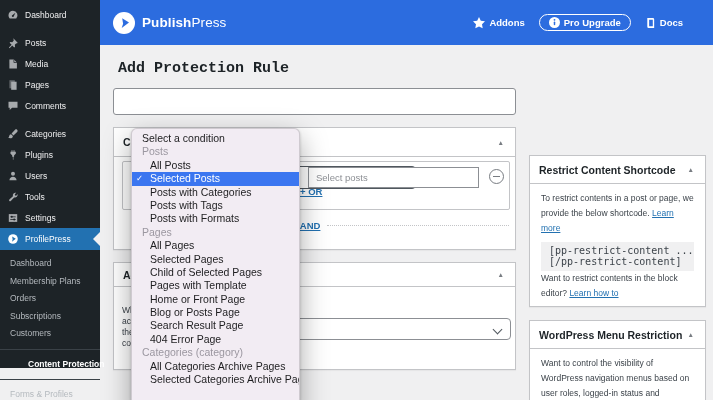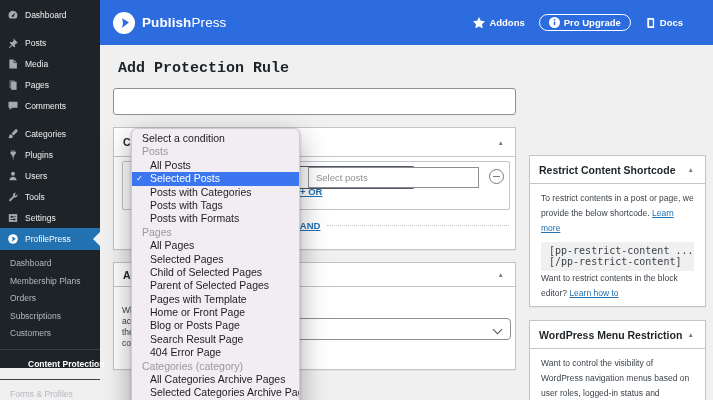--- a/index.html
+++ b/index.html
@@ -278,21 +278,20 @@
       <div class="dd-row dd-group">Posts</div>
       <div class="dd-row dd-option">All Posts</div>
       <div class="dd-row dd-option dd-selected"><span class="dd-check">✓</span>Selected Posts</div>
       <div class="dd-row dd-option">Posts with Categories</div>
       <div class="dd-row dd-option">Posts with Tags</div>
       <div class="dd-row dd-option">Posts with Formats</div>
       <div class="dd-row dd-group">Pages</div>
       <div class="dd-row dd-option">All Pages</div>
       <div class="dd-row dd-option">Selected Pages</div>
       <div class="dd-row dd-option">Child of Selected Pages</div>
-      <div class="dd-row dd-option">Parent of Selected Pages</div>
       <div class="dd-row dd-option">Pages with Template</div>
       <div class="dd-row dd-option">Home or Front Page</div>
       <div class="dd-row dd-option">Blog or Posts Page</div>
       <div class="dd-row dd-option">Search Result Page</div>
       <div class="dd-row dd-option">404 Error Page</div>
       <div class="dd-row dd-group">Categories (category)</div>
       <div class="dd-row dd-option">All Categories Archive Pages</div>
       <div class="dd-row dd-option">Selected Categories Archive Pages</div>
     </div>
 

